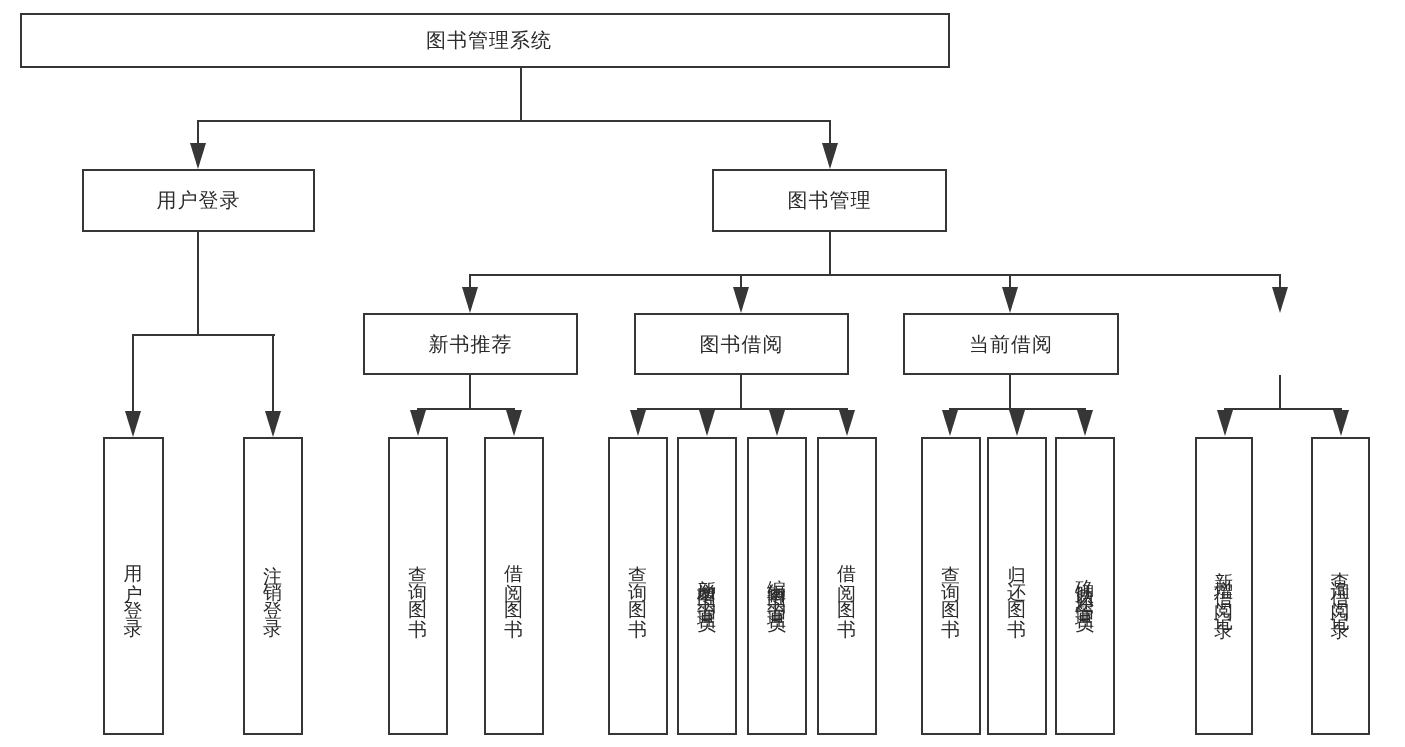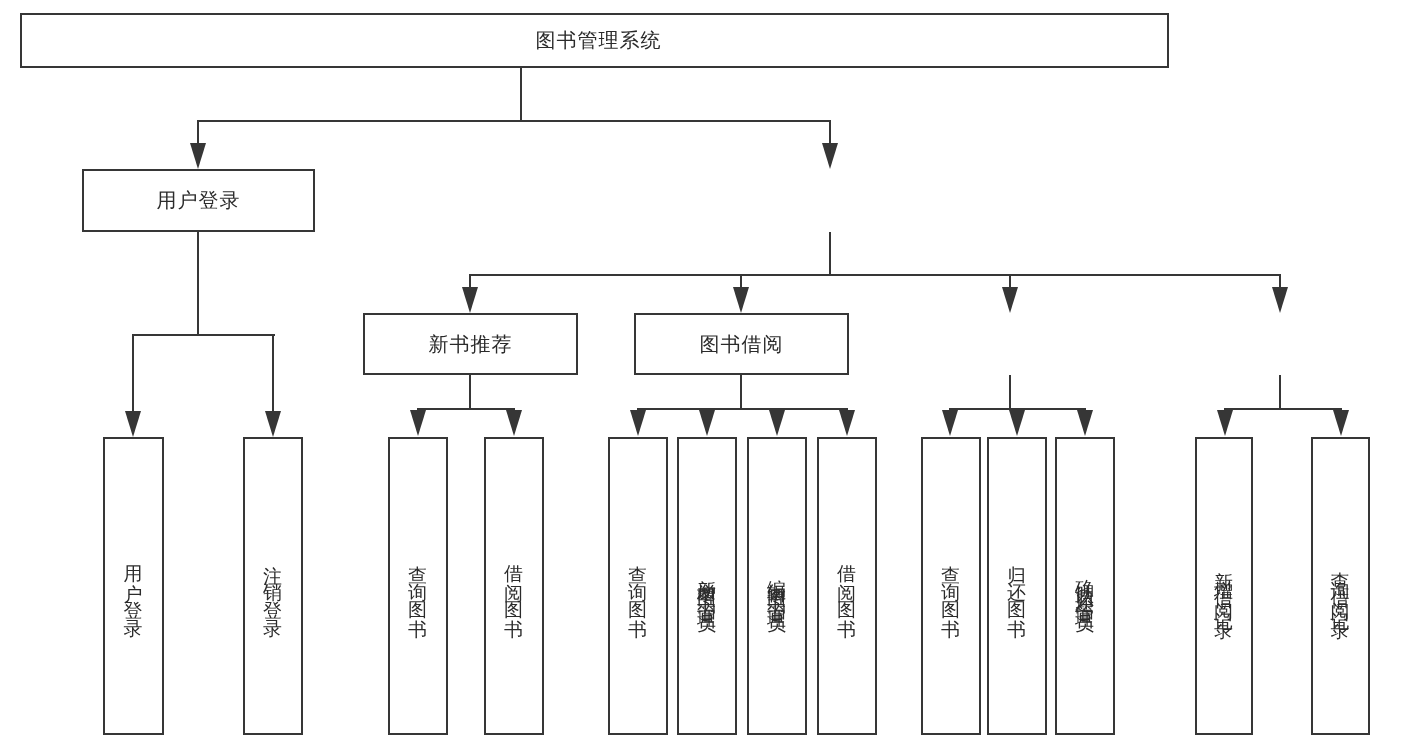--- a/index.html
+++ b/index.html
@@ -29,33 +29,36 @@
   .watermark{
     position:absolute;right:6px;bottom:5px;z-index:5;
     color:#9b9b9b;font-size:19px;letter-spacing:0.5px;white-space:nowrap;
   }
 </style>
 </head>
 <body>
 
 <div id="stage">
 
-  <div class="hbox" style="left:20px;top:13px;width:1149px;height:55px;padding-left:8px;">
+  <div class="hbox" style="left:20px;top:13px;width:930px;height:55px;padding-left:8px;">
     <span>图书管理系统</span>
   </div>
 
   <div class="vl" style="left:520px;top:68px;height:52px;"></div>
   <div class="hl" style="left:197px;top:120px;width:634px;"></div>
   <div class="vl" style="left:197px;top:120px;height:25px;"></div>
   <div class="vl" style="left:829px;top:120px;height:25px;"></div>
   <div class="ah" style="left:190px;top:143px;"></div>
   <div class="ah" style="left:822px;top:143px;"></div>
 
   <div class="hbox" style="left:82px;top:169px;width:233px;height:63px;">
     <span>用户登录</span>
+  </div>
+  <div class="hbox" style="left:712px;top:169px;width:235px;height:63px;">
+    <span>图书管理</span>
   </div>
 
   <div class="vl" style="left:197px;top:232px;height:103px;"></div>
   <div class="hl" style="left:132px;top:334px;width:143px;"></div>
   <div class="vl" style="left:132px;top:334px;height:78px;"></div>
   <div class="vl" style="left:272px;top:334px;height:78px;"></div>
   <div class="ah" style="left:125px;top:411px;"></div>
   <div class="ah" style="left:265px;top:411px;"></div>
 
   <div class="vl" style="left:829px;top:232px;height:44px;"></div>
@@ -67,20 +70,23 @@
   <div class="ah" style="left:462px;top:287px;"></div>
   <div class="ah" style="left:733px;top:287px;"></div>
   <div class="ah" style="left:1002px;top:287px;"></div>
   <div class="ah" style="left:1272px;top:287px;"></div>
 
   <div class="hbox" style="left:634px;top:313px;width:215px;height:62px;">
     <span>图书借阅</span>
   </div>
   <div class="hbox" style="left:363px;top:313px;width:215px;height:62px;">
     <span>新书推荐</span>
+  </div>
+  <div class="hbox" style="left:903px;top:313px;width:216px;height:62px;">
+    <span>当前借阅</span>
   </div>
 
   <div class="vl" style="left:469px;top:375px;height:35px;"></div>
   <div class="hl" style="left:417px;top:408px;width:98px;"></div>
   <div class="ah" style="left:410px;top:410px;"></div>
   <div class="ah" style="left:506px;top:410px;"></div>
 
   <div class="vl" style="left:740px;top:375px;height:35px;"></div>
   <div class="hl" style="left:637px;top:408px;width:211px;"></div>
   <div class="ah" style="left:630px;top:410px;"></div>

